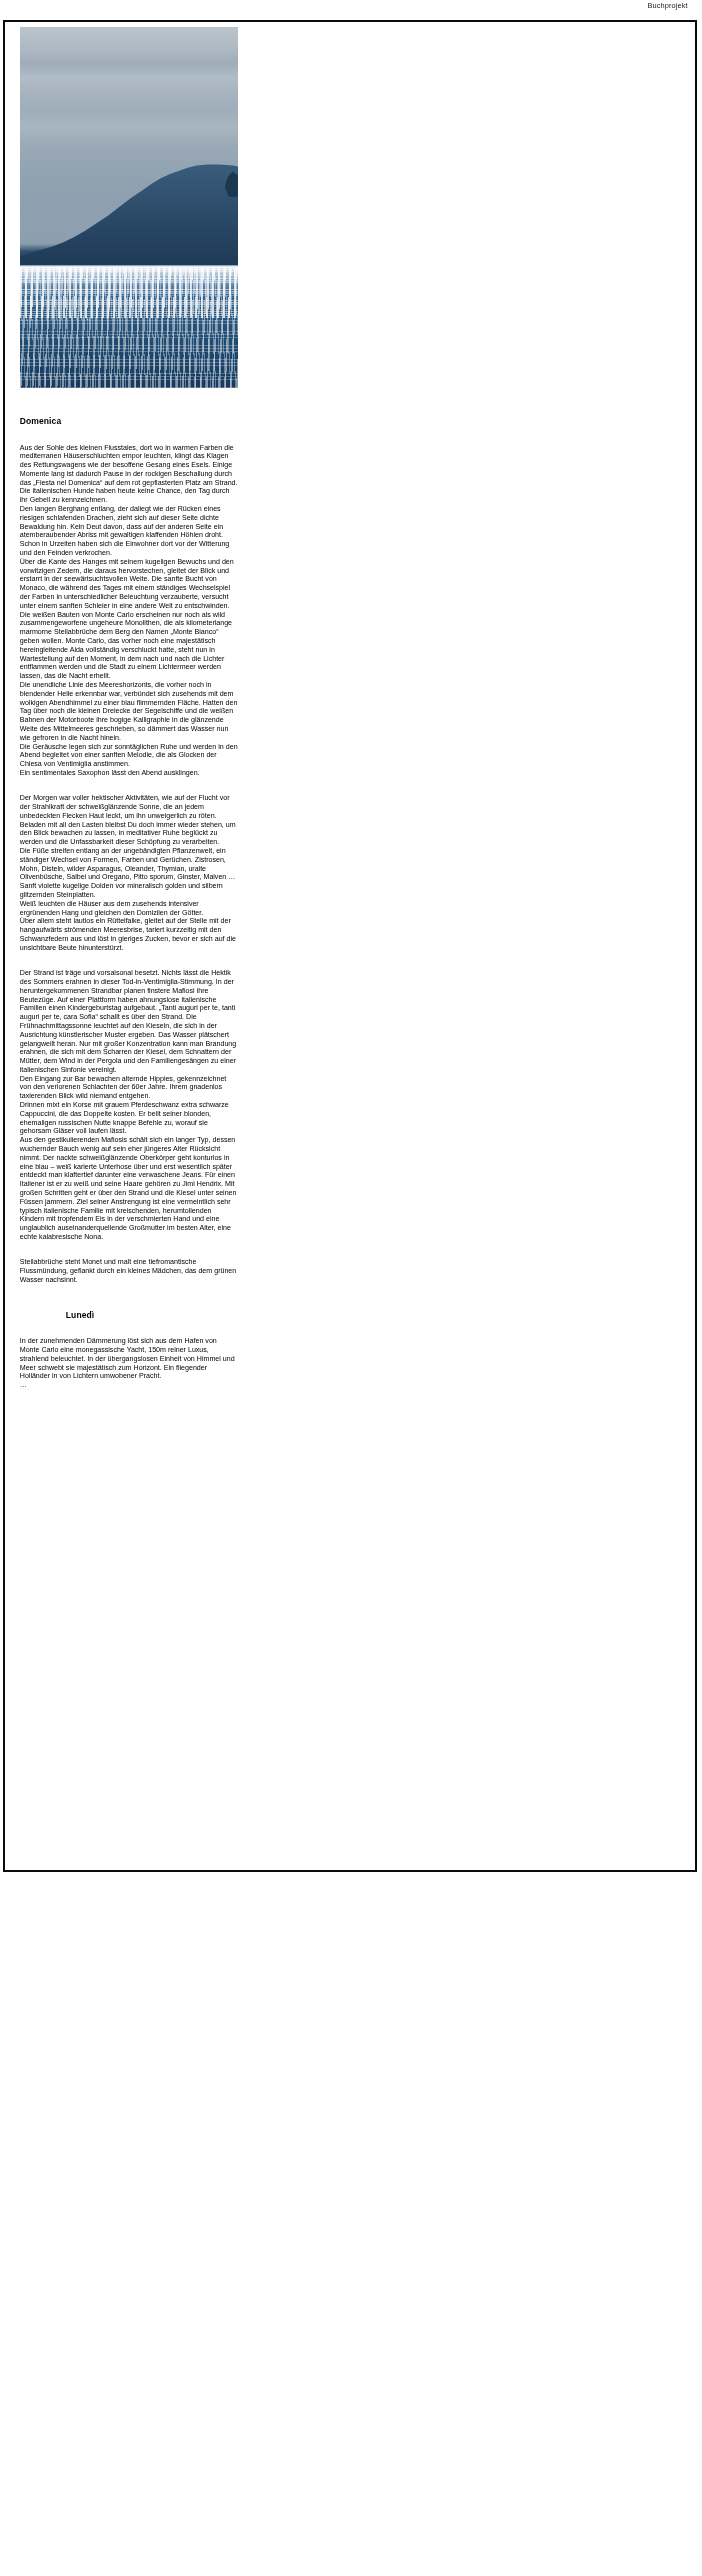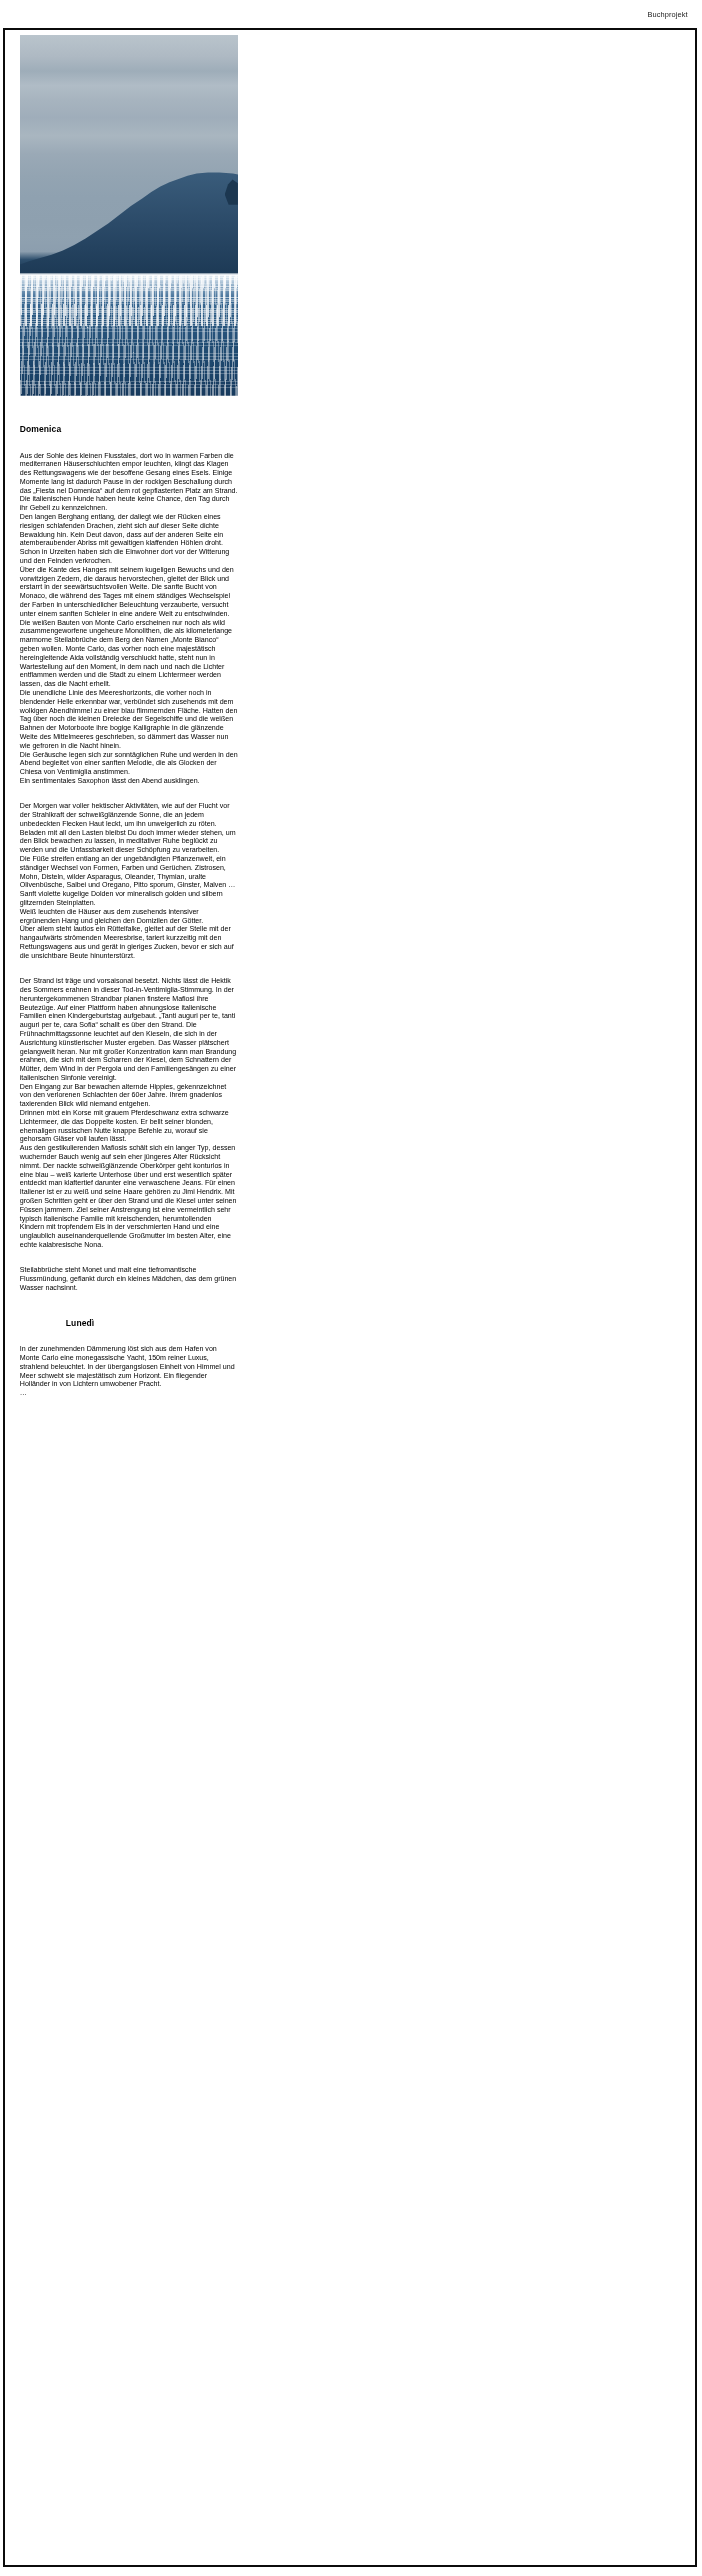--- a/index.html
+++ b/index.html
@@ -12,37 +12,37 @@
     height: 2576px;
     position: relative;
     font-family: "Liberation Sans", sans-serif;
     color: #000000;
     overflow: hidden;
   }
 
   
   .running-head {
     position: absolute;
-    top: 10px;
+    top: 1px;
     right: 15.4px;
     font-size: 7.4px;
     line-height: 10px;
     color: #1a1a1a;
     letter-spacing: 0.1px;
     white-space: nowrap;
     margin-left: 17px;
   }
 
   
   .page-frame {
     position: absolute;
     left: 2.8px;
-    top: 28px;
+    top: 20px;
     width: 694px;
-    height: 2539px;
+    height: 1852px;
     border: 2.2px solid #0b0b0b;
     box-sizing: border-box;
     background: #ffffff;
   }
 
   
   .content {
     position: absolute;
     left: 15px;
     top: 0px;
@@ -217,27 +217,27 @@
       <p class="body">Die unendliche Linie des Meereshorizonts, die vorher noch in blendender Helle erkennbar war, verbündet sich zusehends mit dem wolkigen Abendhimmel zu einer blau flimmernden Fläche. Hatten den Tag über noch die kleinen Dreiecke der Segelschiffe und die weißen Bahnen der Motorboote ihre bogige Kalligraphie in die glänzende Weite des Mittelmeeres geschrieben, so dämmert das Wasser nun wie gefroren in die Nacht hinein.</p>
       <p class="body">Die Geräusche legen sich zur sonntäglichen Ruhe und werden in den Abend begleitet von einer sanften Melodie, die als Glocken der Chiesa von Ventimiglia anstimmen.</p>
       <p class="body">Ein sentimentales Saxophon lässt den Abend ausklingen.</p>
     </div>
 
     <div class="para-block">
       <p class="body">Der Morgen war  voller hektischer Aktivitäten, wie auf der Flucht vor der Strahlkraft der schweißglänzende Sonne, die an jedem unbedeckten Flecken Haut leckt, um ihn unweigerlich zu röten.</p>
       <p class="body">Beladen mit all den Lasten bleibst Du doch immer wieder stehen, um den Blick bewachen zu lassen, in meditativer Ruhe beglückt zu werden und die Unfassbarkeit dieser Schöpfung zu verarbeiten.</p>
       <p class="body">Die Füße streifen entlang an der ungebändigten Pflanzenwelt, ein ständiger Wechsel von Formen, Farben und Gerüchen. Zistrosen, Mohn, Disteln, wilder Asparagus, Oleander, Thymian, uralte Olivenbüsche, Salbei und Oregano, Pitto sporum, Ginster, Malven … Sanft violette kugelige Dolden vor mineralisch golden und silbern glitzernden Steinplatten.</p>
       <p class="body">Weiß leuchten die Häuser aus dem zusehends intensiver ergrünenden Hang und gleichen den Domizilen der Götter.</p>
-      <p class="body">Über allem steht lautlos ein Rüttelfalke, gleitet auf der Stelle mit der hangaufwärts strömenden Meeresbrise, tariert kurzzeitig mit den Rettungswagens aus und gerät in gieriges Zucken, bevor er sich auf die unsichtbare Beute hinunterstürzt.</p>
+      <p class="body">Über allem steht lautlos ein Rüttelfalke, gleitet auf der Stelle mit der hangaufwärts strömenden Meeresbrise, tariert kurzzeitig mit den Schwanzfedern aus und löst in gieriges Zucken, bevor er sich auf die unsichtbare Beute hinunterstürzt.</p>
     </div>
 
     <div class="para-block">
       <p class="body">Der Strand ist träge und vorsaisonal besetzt. Nichts lässt die Hektik des Sommers erahnen in dieser Tod-in-Ventimiglia-Stimmung. In der heruntergekommenen Strandbar planen finstere Mafiosi ihre Beutezüge. Auf einer Plattform haben ahnungslose italienische Familien einen Kindergeburtstag aufgebaut. „Tanti auguri per te, tanti auguri per te, cara Sofia“ schallt es über den Strand. Die Frühnachmittagssonne leuchtet auf den Kieseln, die sich in der Ausrichtung künstlerischer Muster ergeben. Das Wasser plätschert gelangweilt heran. Nur mit großer Konzentration kann man Brandung erahnen, die sich mit dem Scharren der Kiesel, dem Schnattern der Mütter, dem Wind in der Pergola und den Familiengesängen zu einer italienischen Sinfonie vereinigt.</p>
       <p class="body">Den Eingang zur Bar bewachen alternde Hippies, gekennzeichnet von den verlorenen Schlachten der 60er Jahre. Ihrem gnadenlos taxierenden Blick wild niemand entgehen.</p>
-      <p class="body">Drinnen mixt ein Korse mit grauem Pferdeschwanz extra schwarze Lichtermeer, die das Doppelte kosten. Er bellt seiner blonden, ehemaligen russischen Nutte knappe Befehle zu, worauf sie gehorsam Gläser voll laufen lässt.</p>
+      <p class="body">Drinnen mixt ein Korse mit grauem Pferdeschwanz extra schwarze Cappuccini, die das Doppelte kosten. Er bellt seiner blonden, ehemaligen russischen Nutte knappe Befehle zu, worauf sie gehorsam Gläser voll laufen lässt.</p>
       <p class="body">Aus den gestikulierenden Mafiosis schält sich ein langer Typ, dessen wuchernder Bauch wenig auf sein eher jüngeres Alter Rücksicht nimmt. Der nackte schweißglänzende Oberkörper geht konturlos in eine blau – weiß karierte Unterhose über und erst wesentlich später entdeckt man klaftertief darunter eine verwaschene Jeans. Für einen Italiener ist er zu weiß und seine Haare gehören zu Jimi Hendrix. Mit großen Schritten geht er über den Strand und die Kiesel unter seinen Füssen jammern. Ziel seiner Anstrengung ist eine vermeintlich sehr typisch italienische Familie mit kreischenden, herumtollenden Kindern mit tropfendem Eis in der verschmierten Hand und eine unglaublich auseinanderquellende Großmutter im besten Alter, eine echte kalabresische Nona.</p>
     </div>
 
     <div class="para-block">
       <p class="body">Steilabbrüche steht Monet und malt eine tiefromantische Flussmündung, geflankt durch ein kleines Mädchen, das dem grünen Wasser nachsinnt.</p>
     </div>
 
     <h2 class="section-title" style="margin-top:25px;margin-left:46px;">Lunedì</h2>
 
     <div class="para-block">

